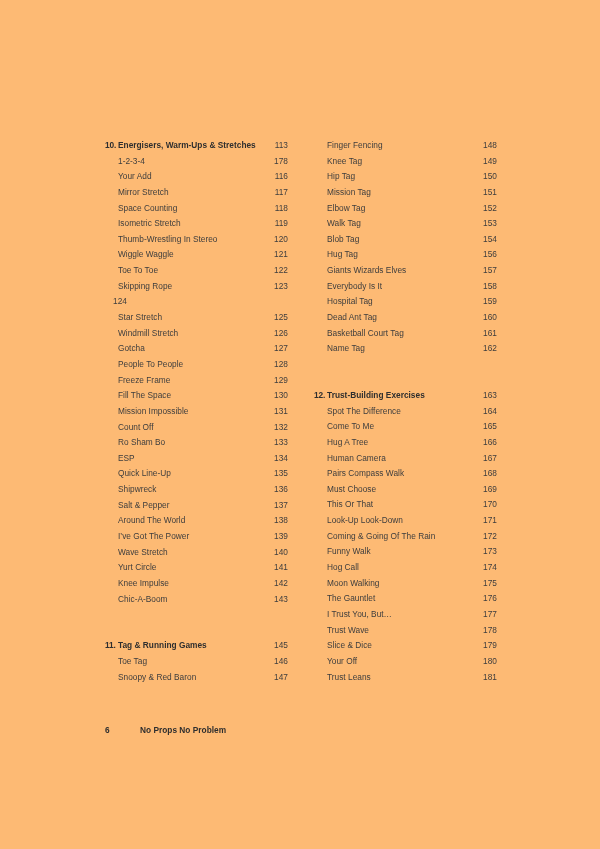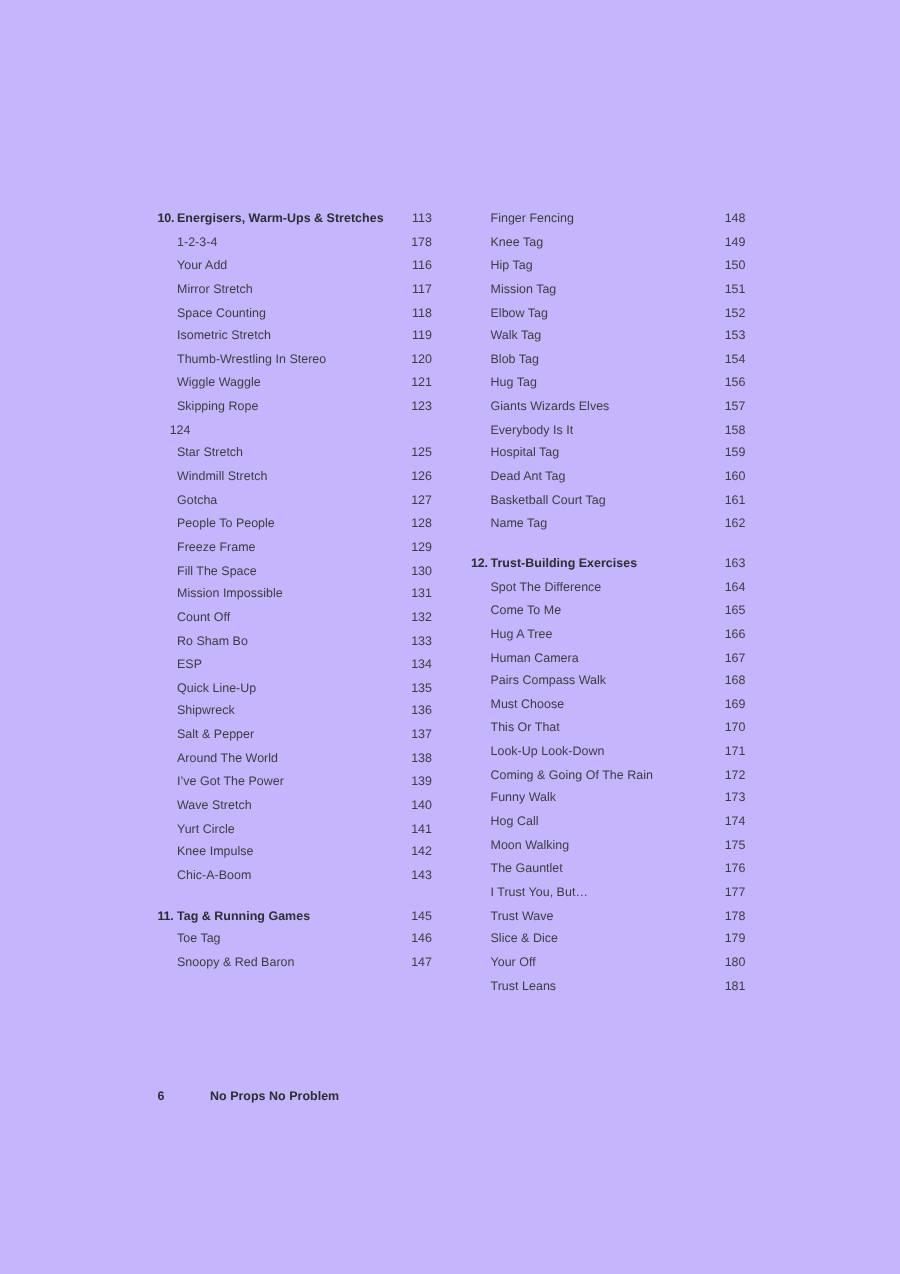--- a/index.html
+++ b/index.html
@@ -14,40 +14,40 @@
     font-family: "Liberation Sans", sans-serif;
     color: #3a3a3a;
     overflow: hidden;
   }
   .page {
     position: absolute;
     left: 0;
     top: 0;
     width: 600px;
     height: 849px;
-    background: #c4b5fd;
+    background: #fdba74;
   }
   .toc-columns {
     position: absolute;
     left: 105px;
     top: 138px;
     width: 392px;
     display: flex;
     flex-direction: row;
     justify-content: space-between;
   }
   .toc-column {
     width: 183px;
     flex: 0 0 auto;
   }
   .toc-section {
     display: block;
   }
   .toc-section.spaced {
-    margin-top: 11px;
+    margin-top: 31px;
   }
   .toc-row {
     display: flex;
     flex-direction: row;
     align-items: baseline;
     height: 15.65px;
     line-height: 15.65px;
     white-space: nowrap;
   }
   .toc-row .num-prefix {
@@ -138,20 +138,24 @@
           </div>
           <div class="toc-row entry">
             <span class="title">Thumb-Wrestling In Stereo</span>
             <span class="page-no">120</span>
           </div>
           <div class="toc-row entry">
             <span class="title">Wiggle Waggle</span>
             <span class="page-no">121</span>
           </div>
           <div class="toc-row entry">
+            <span class="title">Toe To Toe</span>
+            <span class="page-no">122</span>
+          </div>
+          <div class="toc-row entry">
             <span class="title">Skipping Rope</span>
             <span class="page-no">123</span>
           </div>
           <div class="toc-row entry">
             <span class="page-no">124</span>
           </div>
           <div class="toc-row entry">
             <span class="title">Star Stretch</span>
             <span class="page-no">125</span>
           </div>

